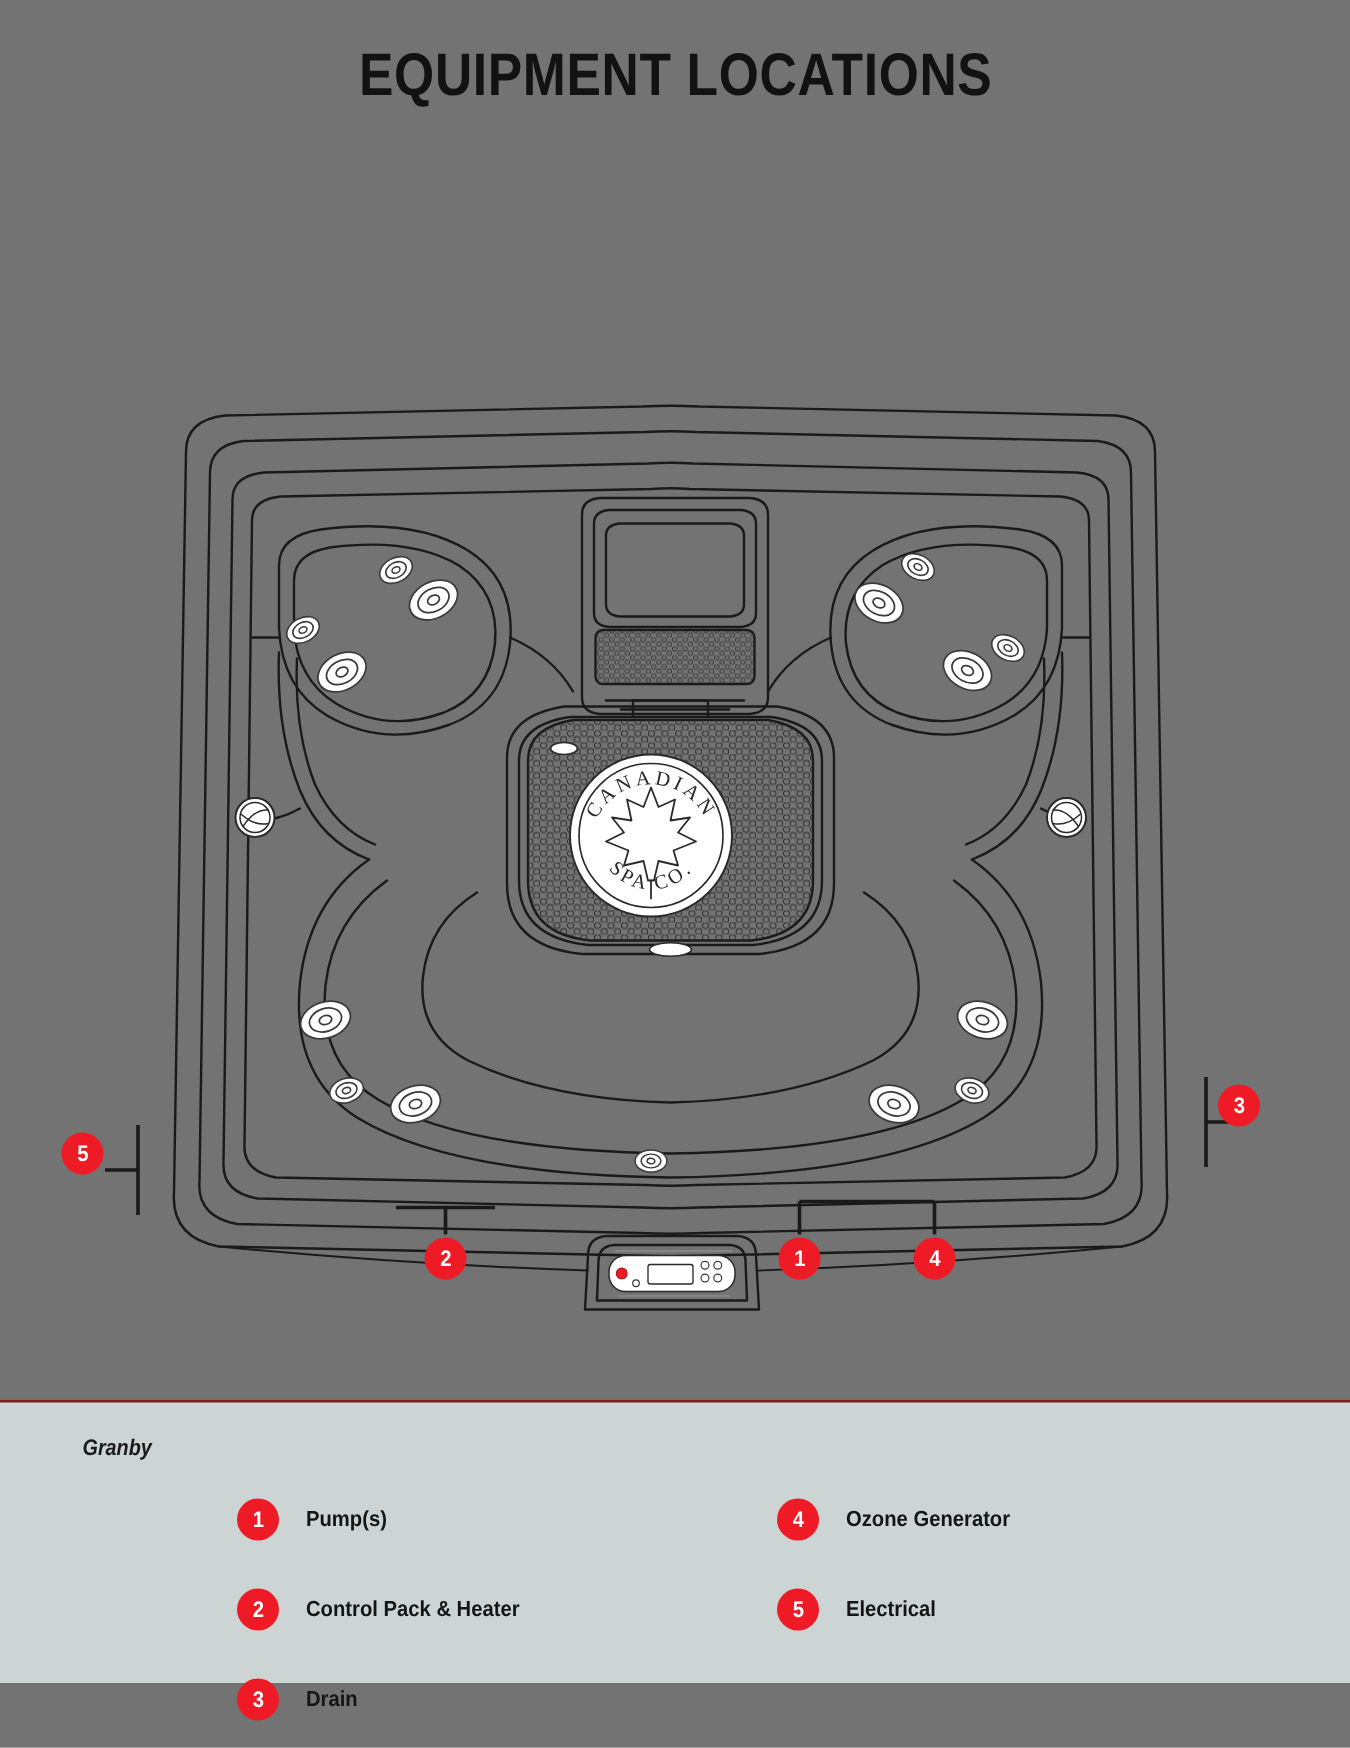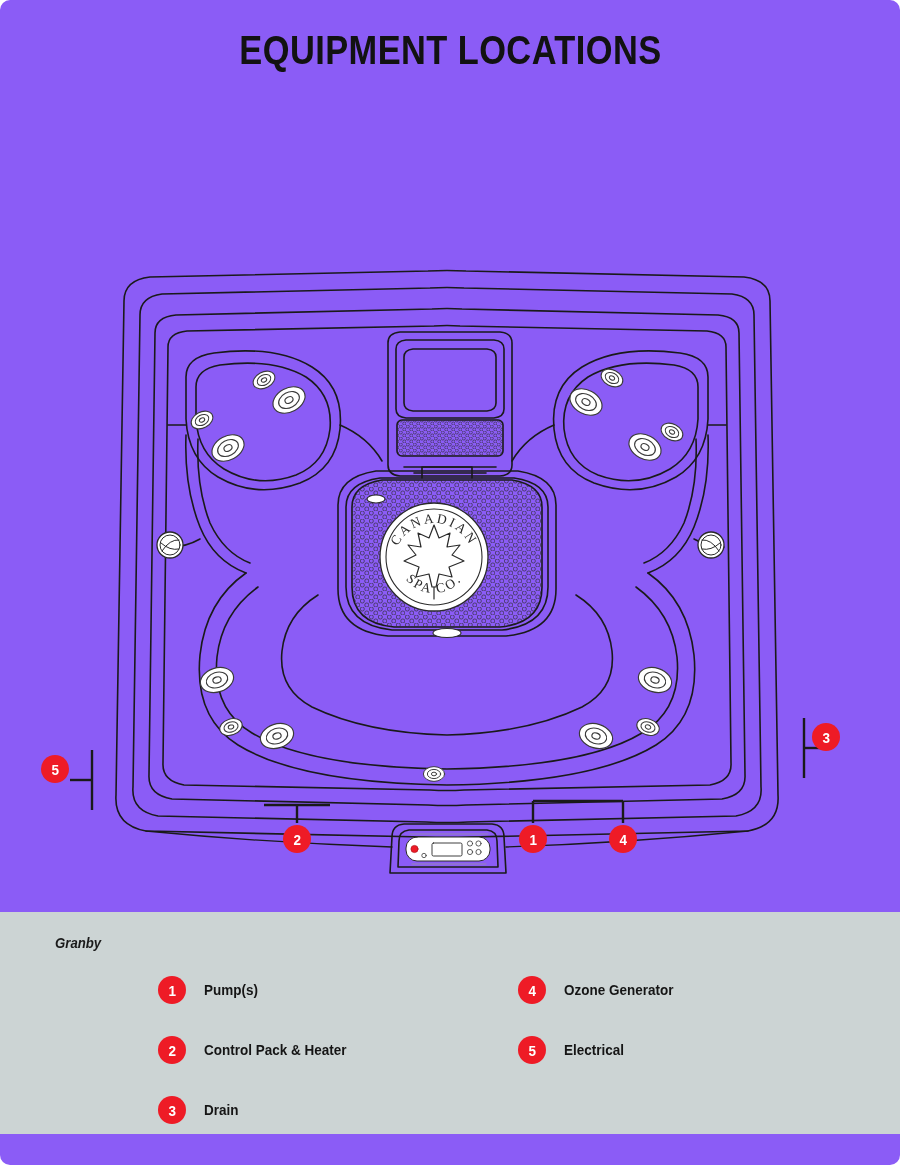--- a/index.html
+++ b/index.html
@@ -4,21 +4,21 @@
 <title>Equipment Locations</title>
 <style>
   html,body{margin:0;padding:0;}
   body{
     width:900px;height:1165px;
     background:#ffffff;
     font-family:"Liberation Sans", sans-serif;
     overflow:hidden;
     position:relative;
   }
-  #page{position:relative;width:900px;height:1165px;background:#8b5cf6;border-radius:10px;}
+  #page{position:relative;width:900px;height:1165px;background:#737373;}
 
   
   #title-bar{
     position:absolute;left:0;top:0;width:900px;height:100px;
     display:flex;align-items:center;justify-content:center;
   }
   #page-title{
     font-family:"Liberation Sans", sans-serif;
     font-weight:bold;
     font-size:40px;
@@ -46,23 +46,23 @@
     font-weight:bold;
     user-select:none;
   }
   .marker.diagram-marker{
     width:28px;height:28px;font-size:15px;
   }
   .marker.diagram-marker span{transform:scaleX(0.9);display:block;line-height:1;}
 
   
   #legend{
-    position:absolute;left:0;top:910px;width:900px;height:224px;
+    position:absolute;left:0;top:933px;width:900px;height:189px;
     background:#ccd4d4;
-    border-top:2px solid #8b5cf6;
+    border-top:2px solid #7f1d1d;
     box-sizing:border-box;
   }
   #legend-title{
     position:absolute;left:55px;top:22px;
     font-family:"Liberation Sans", sans-serif;
     font-weight:bold;font-style:italic;
     font-size:15px;color:#1a1a1a;
     transform:scaleX(0.88);transform-origin:left center;
     white-space:nowrap;
   }

